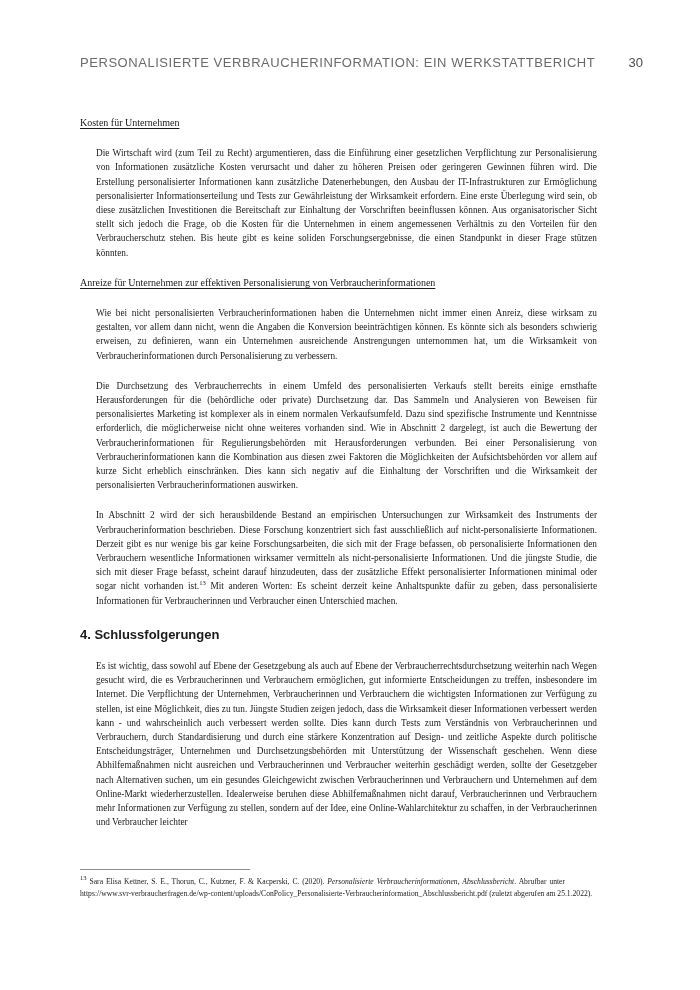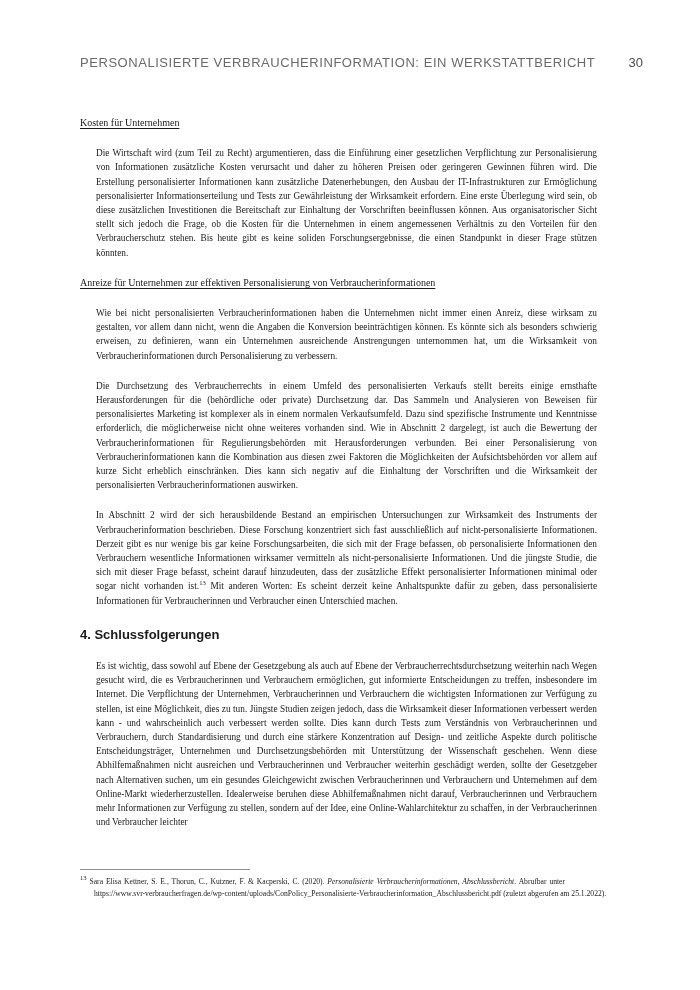--- a/index.html
+++ b/index.html
@@ -92,21 +92,20 @@
     font-size: 7.6px;
     line-height: 12.4px;
     text-align: justify;
     margin: 0;
   }
   .footnote .it {
     font-style: italic;
   }
   .fn-url {
     letter-spacing: 0.03px;
-    margin-left: 14px;
   }
   .gap-wide {
     display: inline-block;
     width: 48px;
   }
 </style>
 </head>
 <body>
 
 <div class="page">

